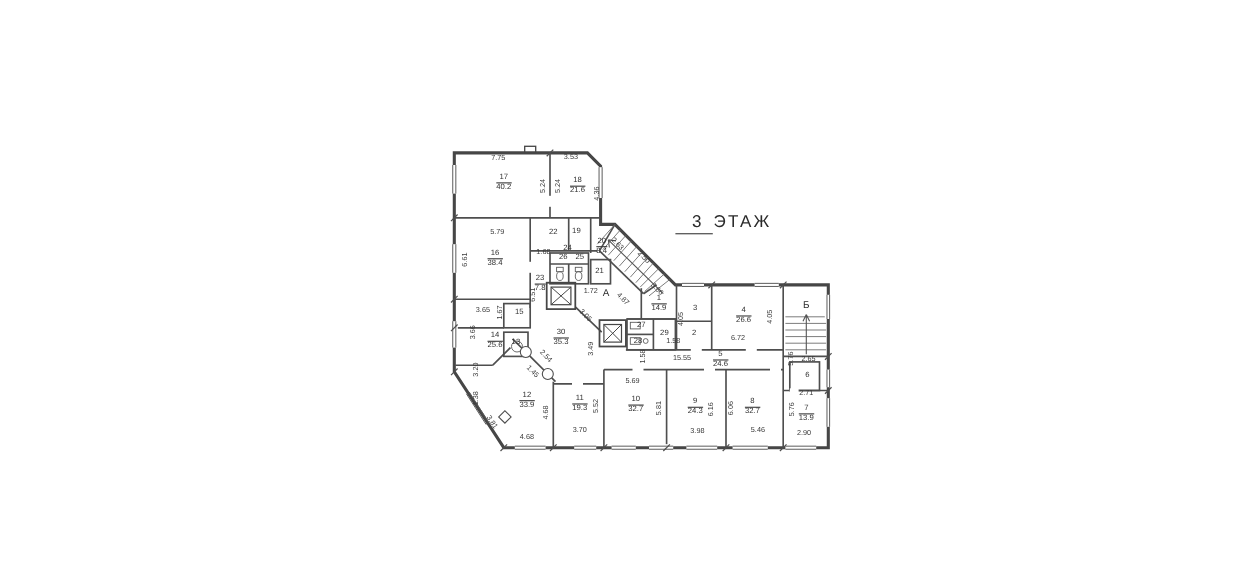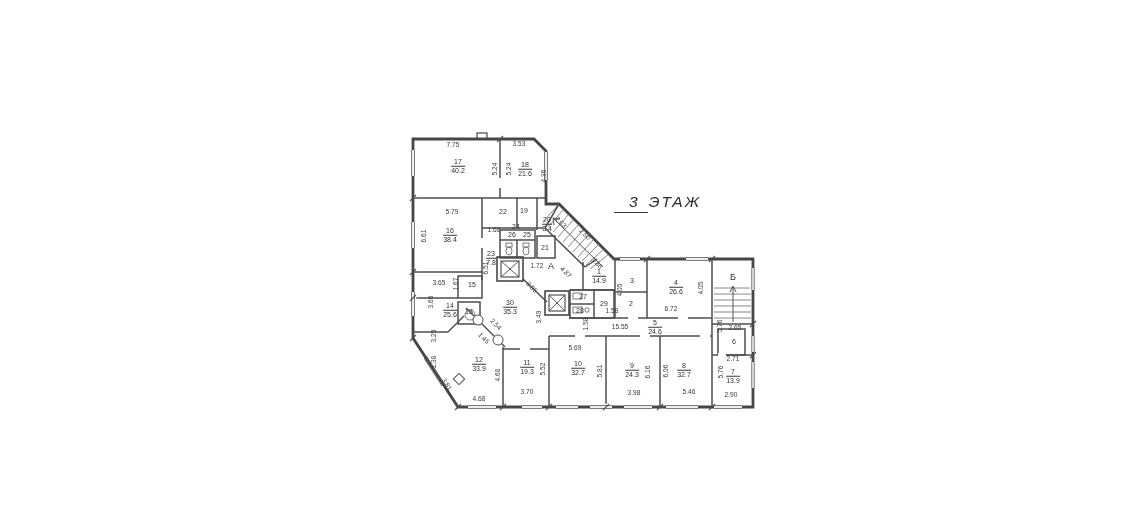--- a/index.html
+++ b/index.html
@@ -6,21 +6,21 @@
   #screen{position:relative;width:1134px;height:530px;background:#fff;overflow:hidden;
           font-family:"Liberation Sans",sans-serif;color:#333;}
   #plan{position:absolute;left:0;top:0;width:1134px;height:530px;}
   #plan svg{position:absolute;left:0;top:0;}
   .room-label{position:absolute;transform:translate(-50%,-50%);text-align:center;color:#2f2f2f;z-index:3;}
   .room-label .num{display:block;font-size:7px;line-height:7.5px;border-bottom:0.8px solid #3a3a3a;padding:0 1px;}
   .room-label .area{display:block;font-size:7px;line-height:8px;}
   .cell-label{position:absolute;transform:translate(-50%,-50%);font-size:7px;line-height:7px;color:#2f2f2f;z-index:3;white-space:nowrap;}
   .dim-label{position:absolute;font-size:6.6px;line-height:7px;color:#3a3a3a;z-index:3;white-space:nowrap;}
   .stair-label{position:absolute;transform:translate(-50%,-50%);font-size:9px;color:#2f2f2f;z-index:3;}
-  #floor-title{position:absolute;left:614px;top:193px;font-size:15.5px;color:#2b2b2b;z-index:4;white-space:nowrap;font-style:italic;}
+  #floor-title{position:absolute;left:614px;top:193px;font-size:15.5px;color:#2b2b2b;z-index:4;white-space:nowrap;}
   #floor-title .t-num{display:inline-block;border-bottom:1.4px solid #3a3a3a;padding:0 10px 1px 15px;}
   #floor-title .t-word{margin-left:1px;letter-spacing:2px;}
 </style>
 </head>
 <body>
 
 <div id="screen">
   <div id="plan">
     <svg width="1134" height="530" viewBox="0 0 1134 530">
 

